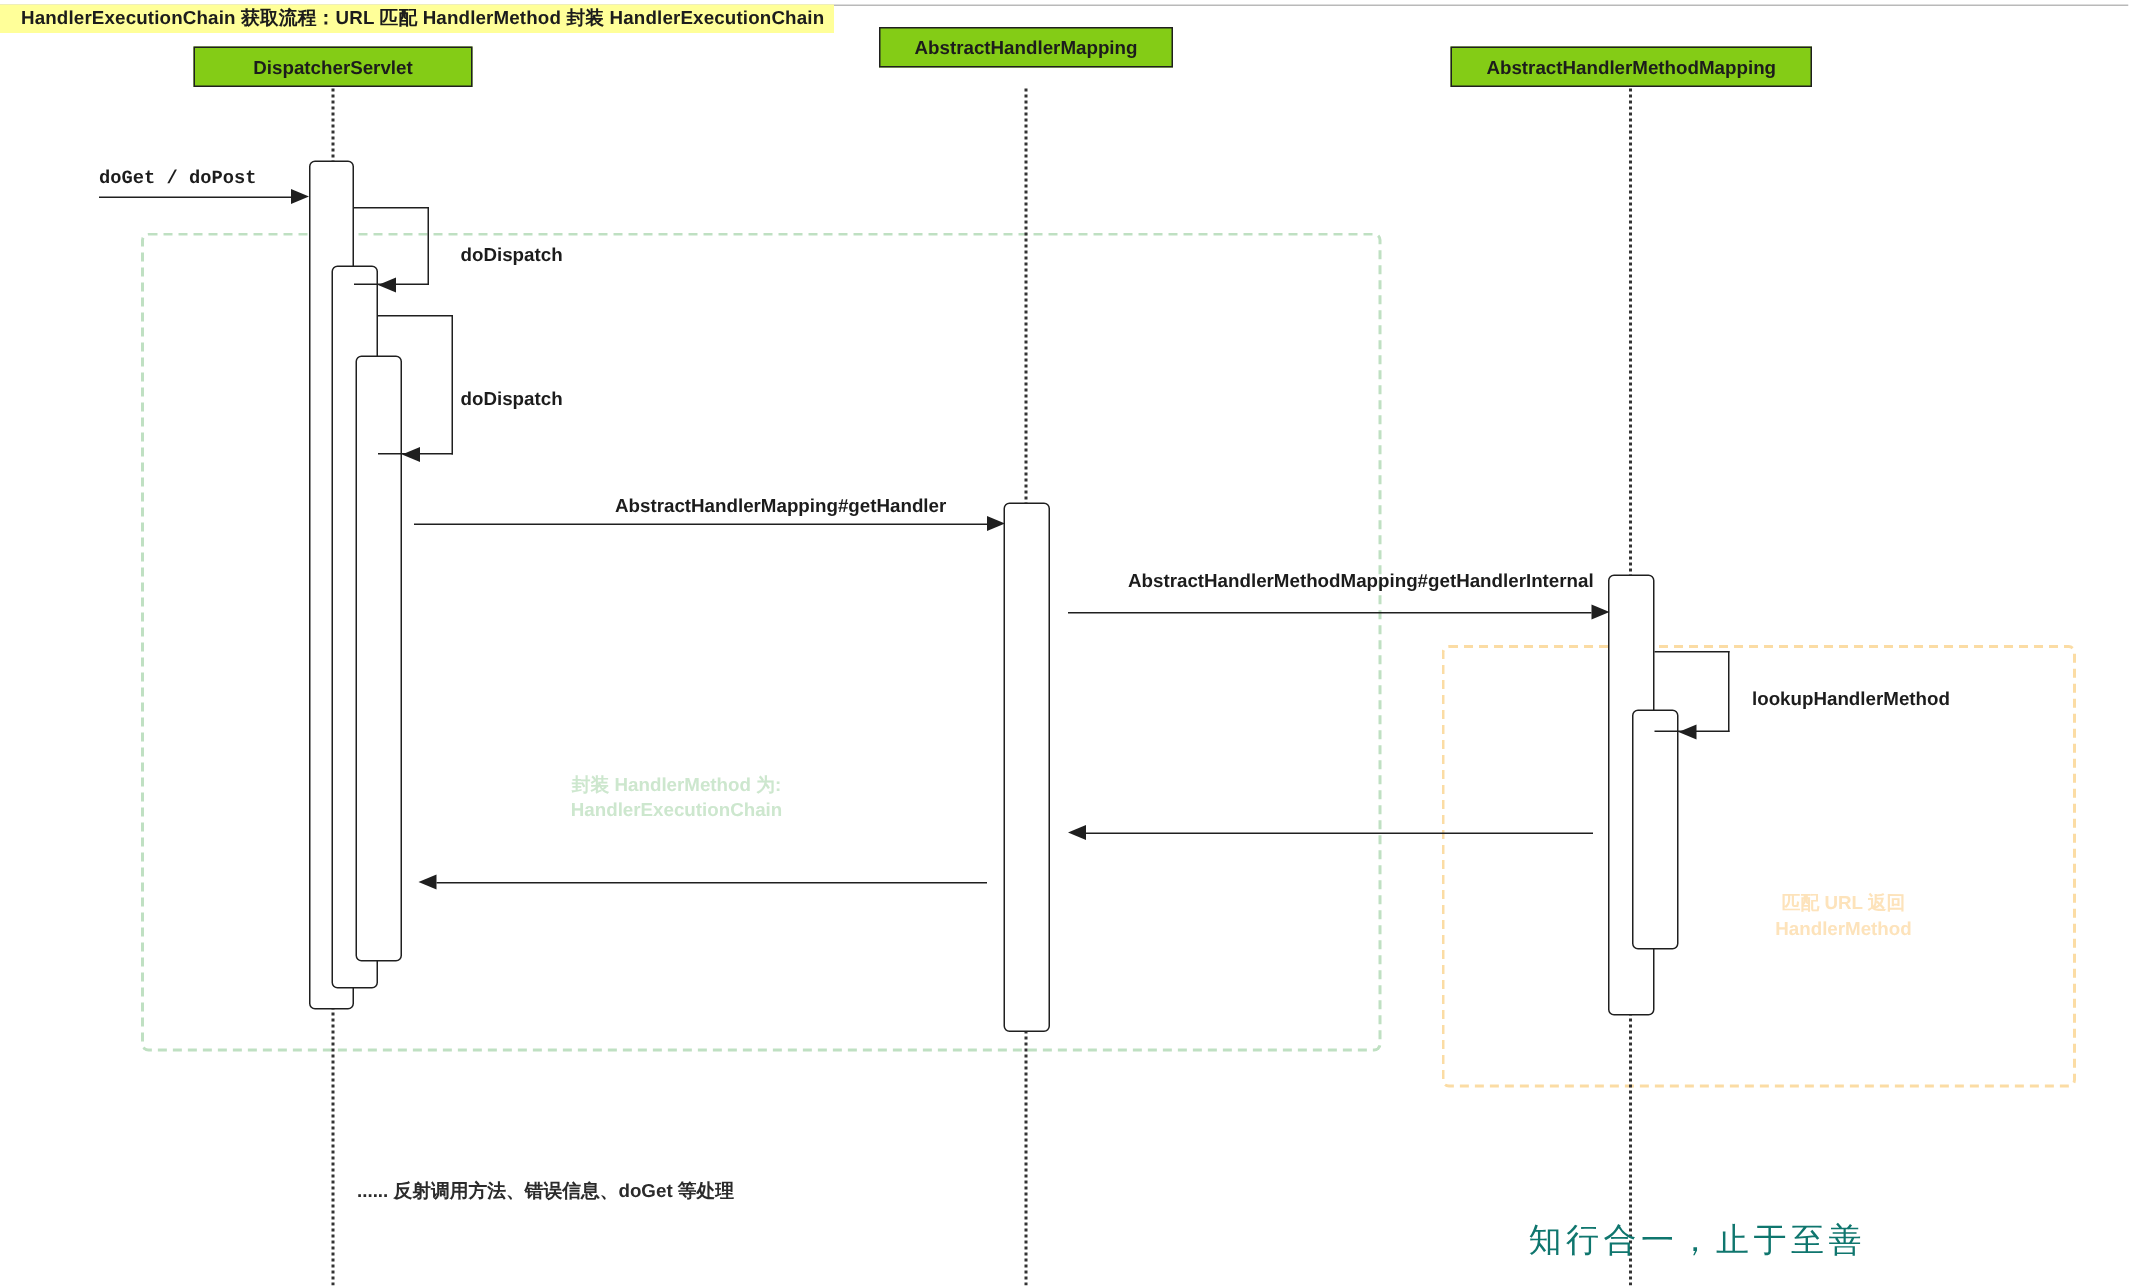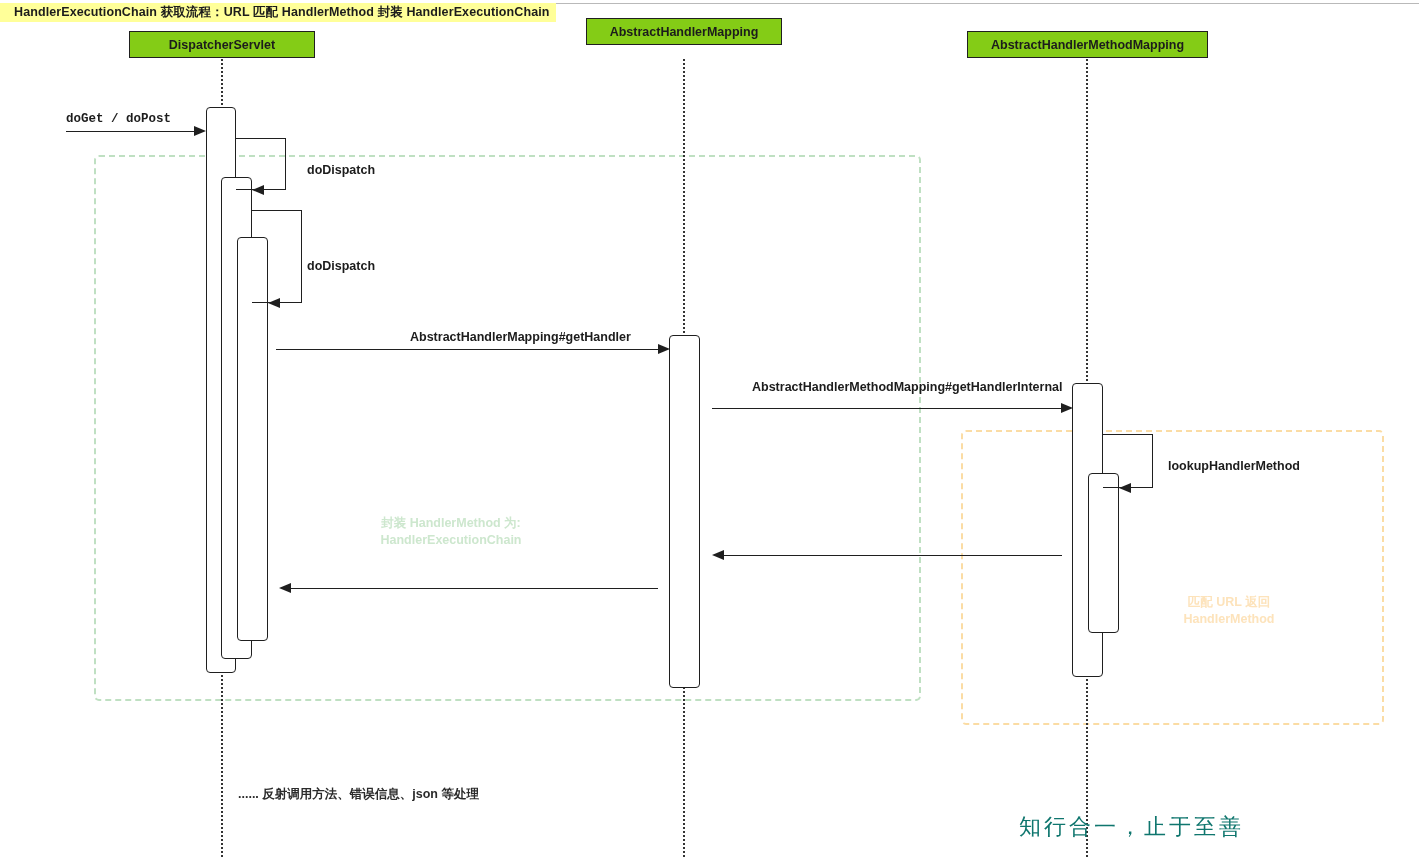--- a/index.html
+++ b/index.html
@@ -211,19 +211,19 @@
 
   <div class="abs msg-line" style="left:291px; top:588px; width:367px;"></div>
   <div class="abs arrow-head arrow-left" style="left:279px; top:582.5px;"></div>
 
   <div class="abs note note-orange" style="left:1140px; top:594px; width:178px;">匹配 URL 返回
 HandlerMethod</div>
 
   <div class="abs note note-green" style="left:340px; top:515px; width:222px;">封装 HandlerMethod 为:
 HandlerExecutionChain</div>
 
-  <div class="abs" id="bottom-note" style="left:238px; top:786px;">...... 反射调用方法、错误信息、json 等处理</div>
+  <div class="abs" id="bottom-note" style="left:238px; top:786px;">...... 反射调用方法、错误信息、doGet 等处理</div>
 
   <div class="abs" id="watermark" style="left:1019px; top:812px;">知行合一，止于至善</div>
 
   <div class="abs" id="scroll-marker"></div>
 
 </div>
 
 </body></html>

